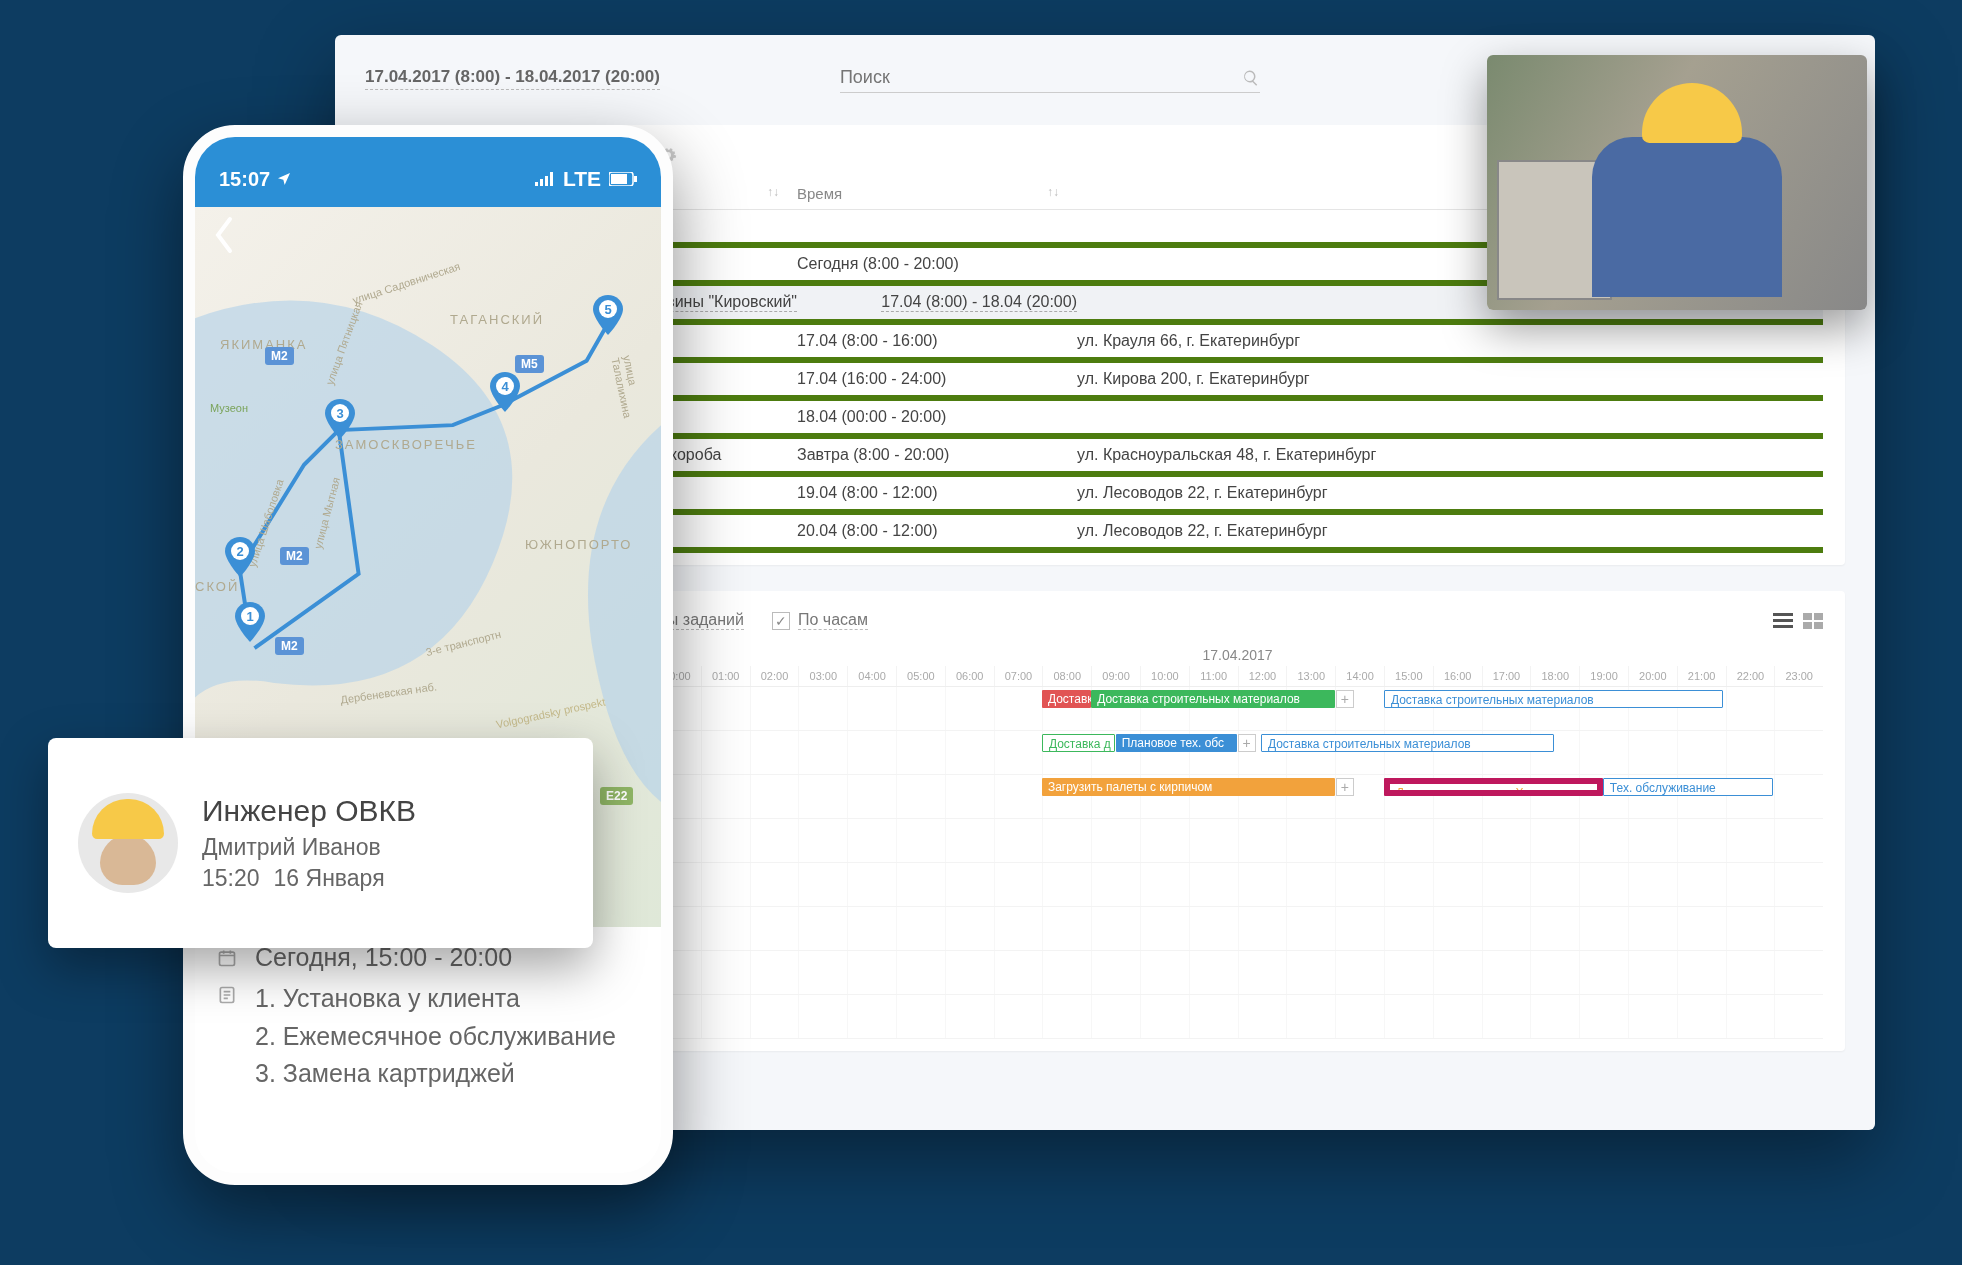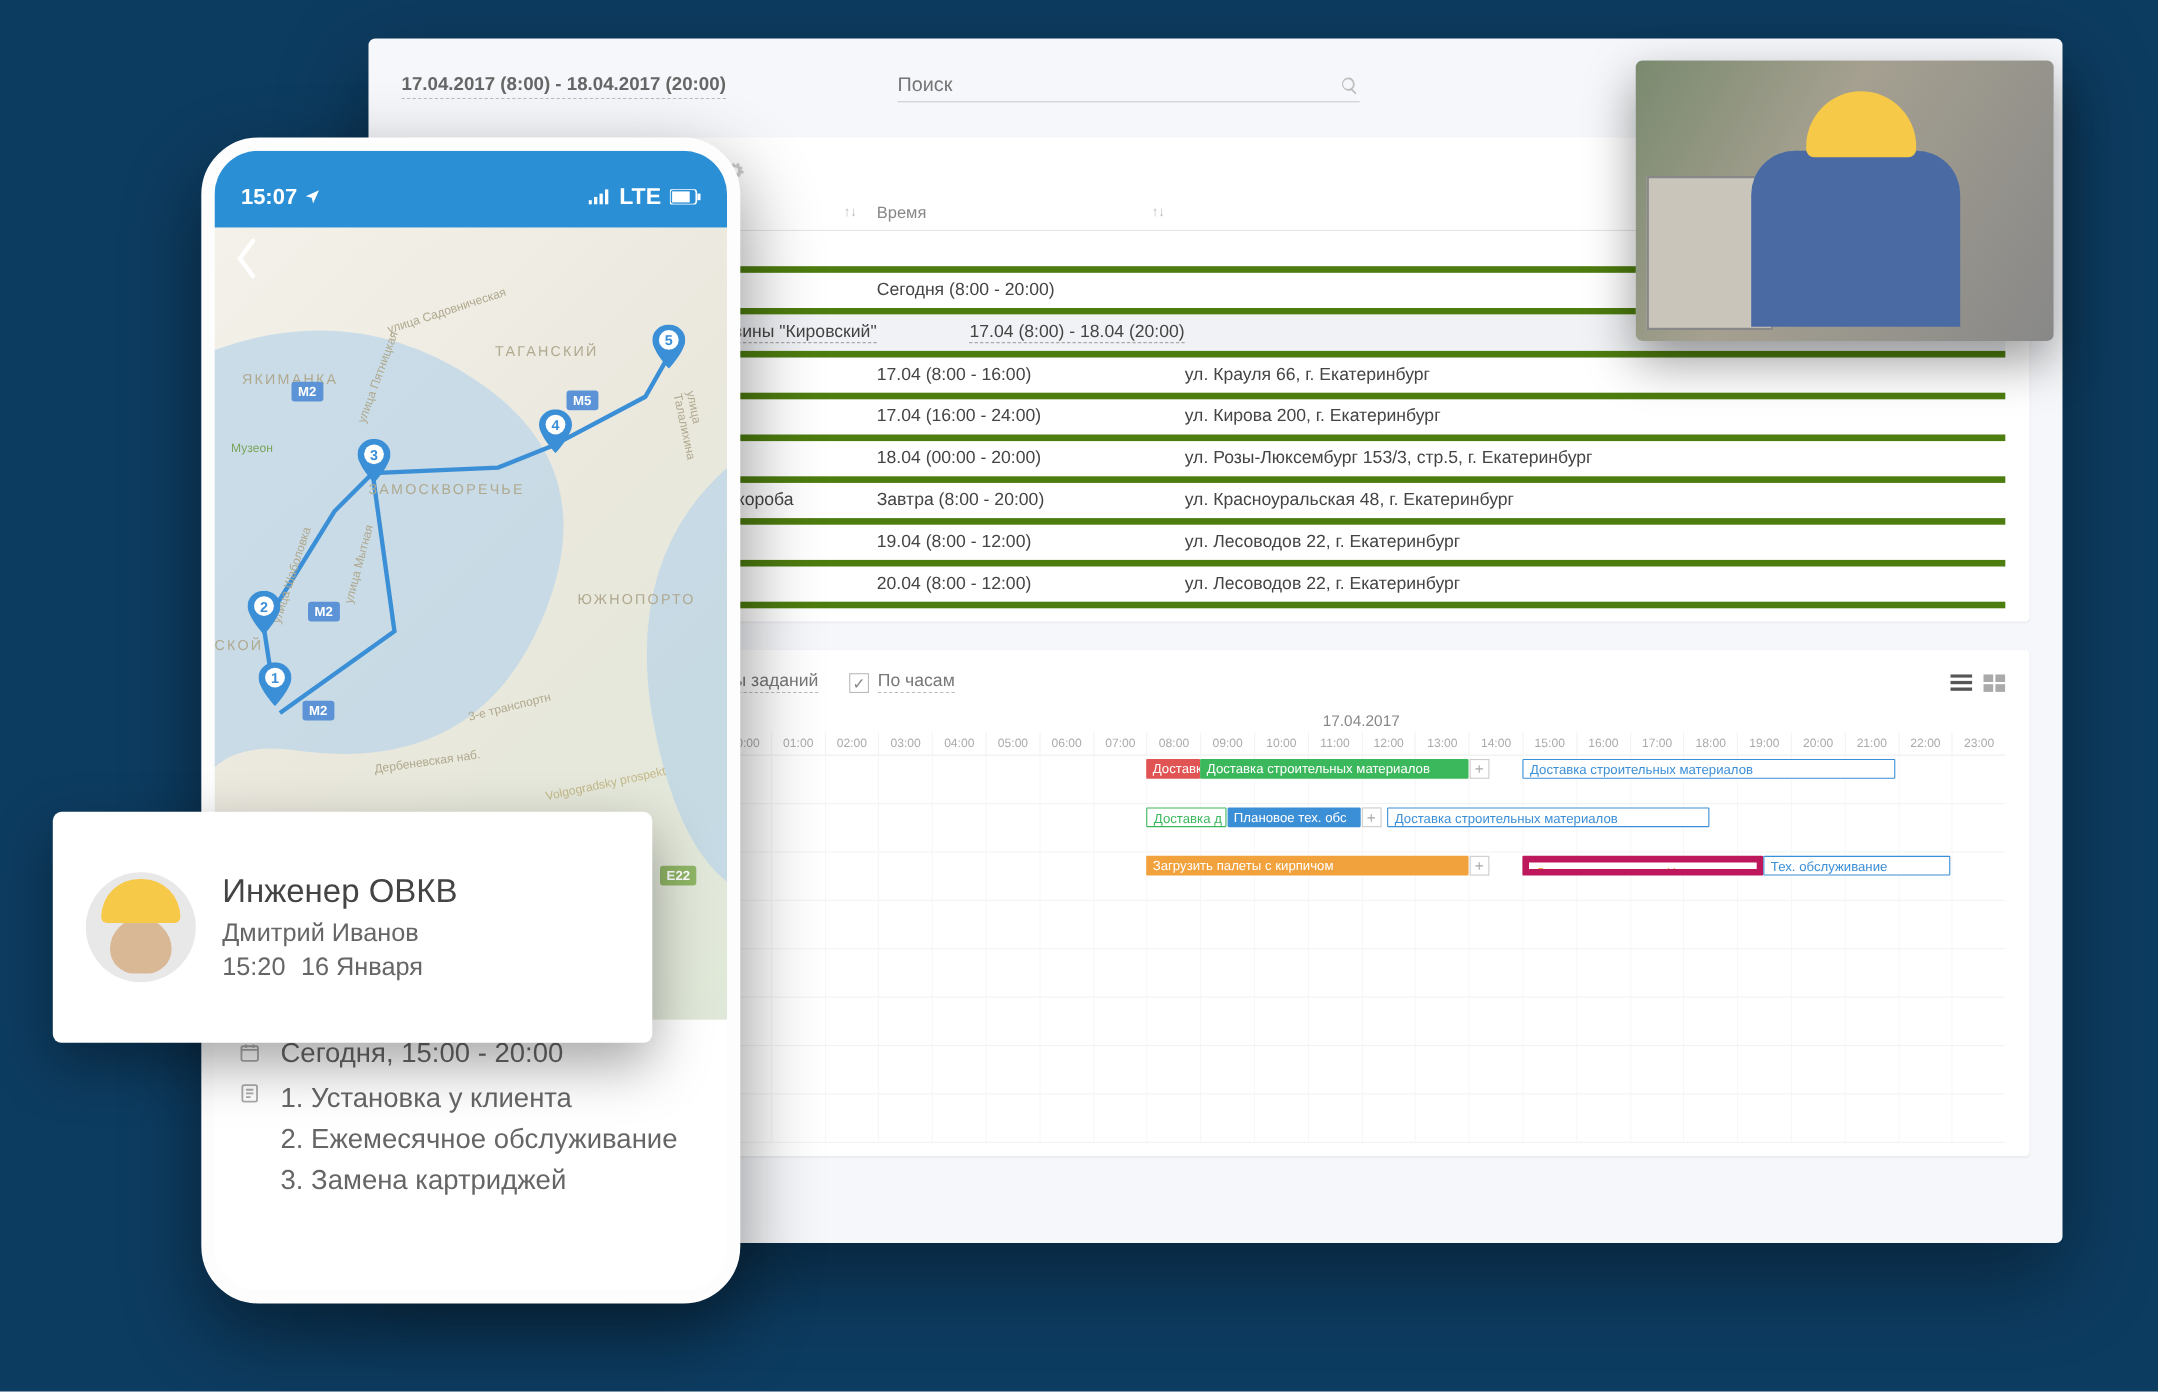--- a/index.html
+++ b/index.html
@@ -19,21 +19,21 @@
   top: 35px;
   width: 1540px;
   height: 1095px;
   background: #f5f7fa;
   border-radius: 6px;
   box-shadow: 0 30px 80px rgba(0,0,0,0.4);
   padding: 20px 30px;
 }
 
 
-.topbar { display: flex; align-items: center; gap: 16px; padding: 8px 0 18px; }
+.topbar { display: flex; align-items: center; gap: 40px; padding: 8px 0 18px; }
 .date-range {
   color: #666; font-size: 17px; font-weight: 600;
   border-bottom: 1px dashed #bbb; padding-bottom: 2px;
 }
 .search-wrap { flex: 1; display: flex; align-items: center; border-bottom: 1px solid #ccc; max-width: 420px; margin-left: 140px; }
 .search-input { flex: 1; border: none; outline: none; background: transparent; font-size: 18px; color: #7f1d1d; padding: 4px 0; }
 .search-icon-svg { width: 18px; height: 18px; fill: #bbb; }
 
 
 .panel { background: #fff; border-radius: 4px; padding: 18px 22px 12px; margin-top: 14px; box-shadow: 0 1px 2px rgba(0,0,0,0.05); }
@@ -228,21 +228,20 @@
           <div class="task-row">
             <div class="col-actions"></div>
             <div class="col-name indent">Кирова 178</div>
             <div class="col-time">17.04 (16:00 - 24:00)</div>
             <div class="col-addr">ул. Кирова 200, г. Екатеринбург</div>
           </div>
           <div class="task-row">
             <div class="col-actions"></div>
             <div class="col-name indent">Розы-Люксембург 153/3</div>
             <div class="col-time">18.04 (00:00 - 20:00)</div>
-            <div class="col-addr">ул. Розы-Люксембург 153/3, стр.5, г. Екатеринбург</div>
           </div>
           <div class="task-row">
             <div class="col-actions"></div>
             <div class="col-name ">Монтаж световой вывески и короба</div>
             <div class="col-time">Завтра (8:00 - 20:00)</div>
             <div class="col-addr">ул. Красноуральская 48, г. Екатеринбург</div>
           </div>
           <div class="task-row">
             <div class="col-actions"></div>
             <div class="col-name ">Ремонт обогревателя</div>

